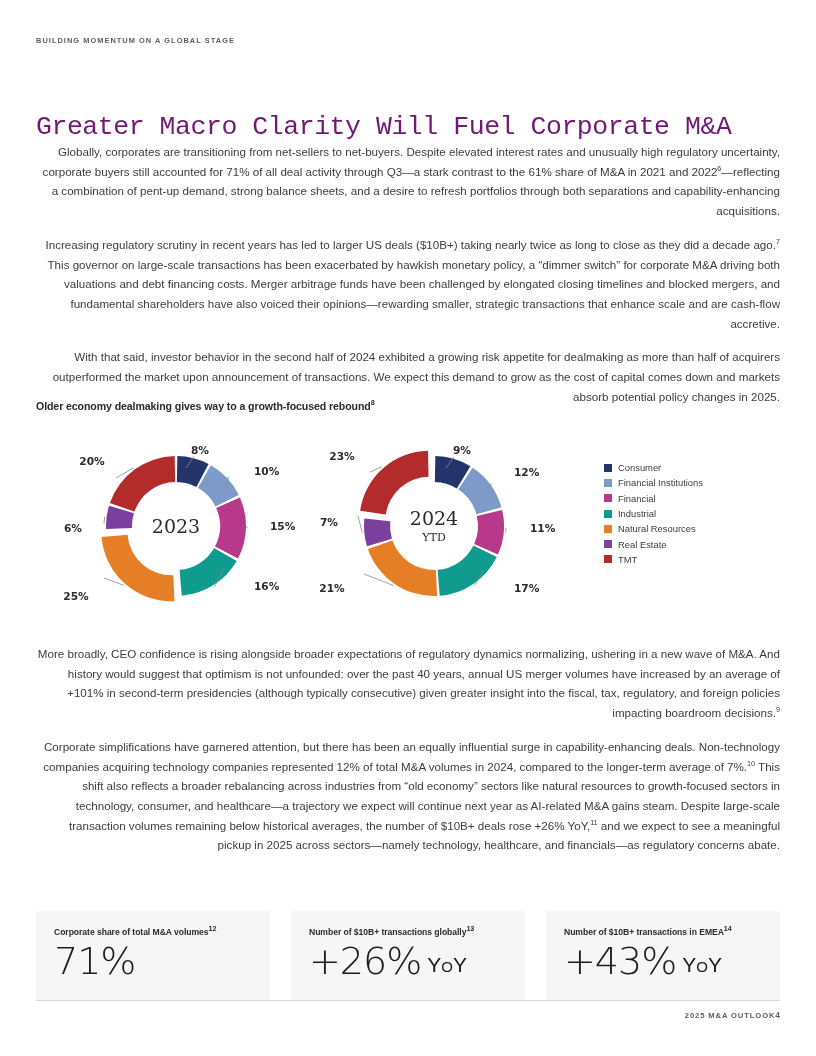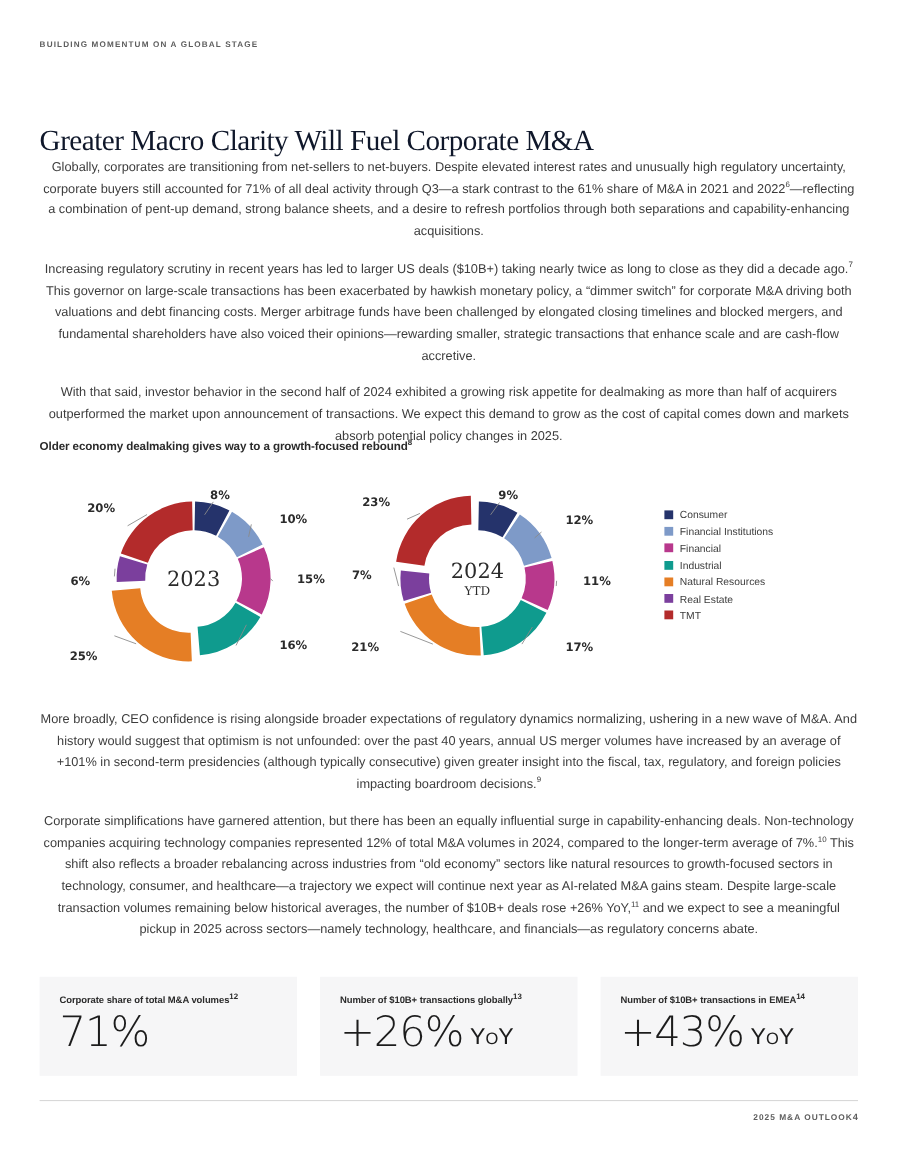--- a/index.html
+++ b/index.html
@@ -34,40 +34,40 @@
     font-weight: 600;
     color: #5d5d5d;
     text-transform: uppercase;
   }
 
   
   .page-title {
     position: absolute;
     left: 36px;
     top: 94px;
-    font-family: Liberation Serif, serif;
+    font-family: Liberation Mono, monospace;
     font-size: 26.5px;
     line-height: 30px;
     font-weight: 400;
-    color: #0f172a;
+    color: #701a75;
     letter-spacing: -0.45px;
   }
 
   
   .body-col {
     position: absolute;
     left: 36px;
     width: 744px;
   }
   p.copy {
     margin: 0 0 14px 0;
     font-size: 11.6px;
     line-height: 19.7px;
     color: #3c3c3c;
-    text-align: center;
+    text-align: right;
   }
   sup {
     font-size: 7.2px;
     vertical-align: super;
     line-height: 0;
   }
 
   
   .exhibit-caption {
     position: absolute;
@@ -137,21 +137,21 @@
   .legend-label {
     font-size: 9.4px;
     color: #3c3c3c;
     white-space: nowrap;
   }
 
   
   .stats-row {
     position: absolute;
     left: 36px;
-    top: 888px;
+    top: 911px;
     width: 744px;
     height: 90px;
     display: flex;
     gap: 21px;
   }
   .stat-card {
     flex: 1 1 0;
     background: #f6f6f7;
     box-sizing: border-box;
     padding: 16px 18px 0 18px;

